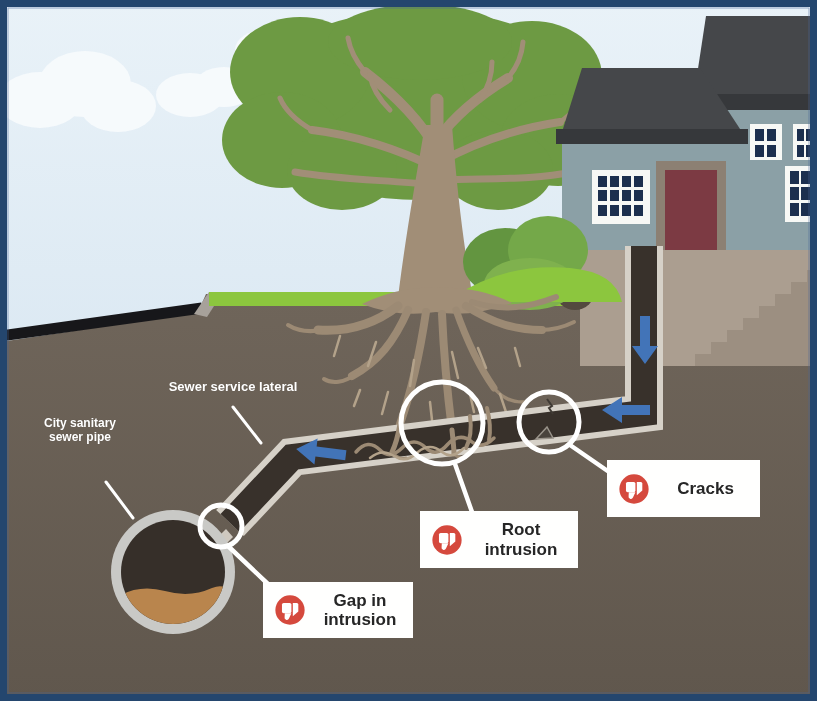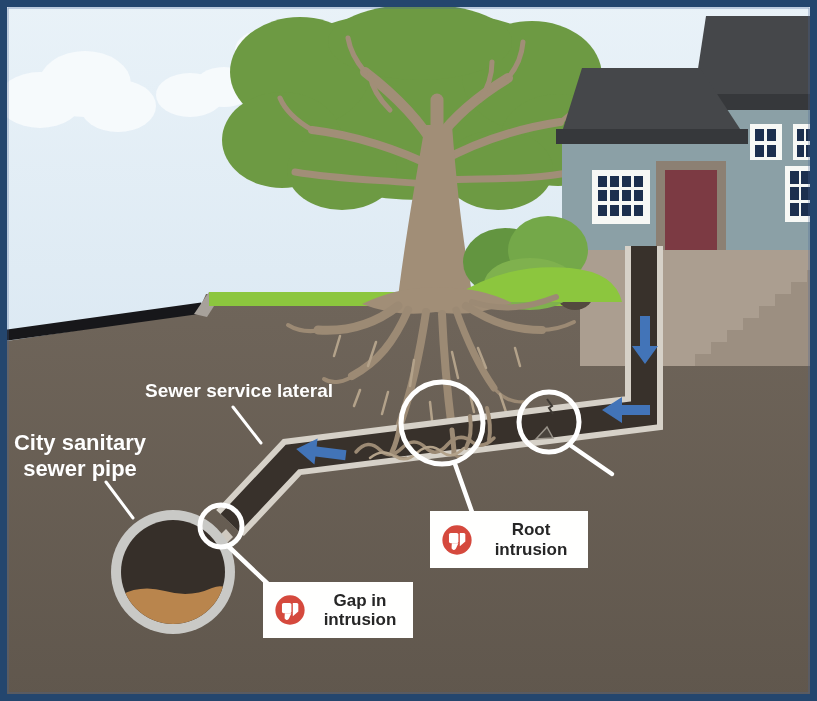--- a/index.html
+++ b/index.html
@@ -38,28 +38,28 @@
   .s-pipe-in{stroke:var(--pipe-interior);fill:none}
   .f-ring{fill:#c9c9c6}
   .f-mainin{fill:#362f29}
   .f-sludge{fill:var(--sewage-tan)}
   .f-arrow{fill:var(--arrow-blue)}
   .s-white{stroke:#ffffff;fill:none}
   .f-stub{fill:#cfc9c0}
   .f-defect{fill:var(--defect-red)}
 
   .scene-label{position:absolute;color:var(--label-text);font-weight:bold;text-align:center;white-space:pre-line;text-shadow:0 0 1px rgba(0,0,0,.15);}
-  #label-lateral{left:133px;top:380px;width:200px;font-size:19px;line-height:1.15;text-align:right;}
-  #label-city{left:4px;top:430px;width:152px;font-size:22px;line-height:1.2;}
+  #label-lateral{left:133px;top:380px;width:200px;font-size:13px;line-height:1.15;}
+  #label-city{left:4px;top:416px;width:152px;font-size:12px;line-height:1.2;}
 
   .callout{position:absolute;background:var(--callout-bg);display:flex;align-items:center;gap:8px;padding:6px 8px 6px 10px;box-sizing:border-box;}
   .callout .txt{flex:1;text-align:center;font-weight:bold;font-size:17px;line-height:1.12;color:var(--callout-text);}
   .callout svg{width:34px;height:34px;flex-shrink:0;display:block;}
   #callout-gap{left:263px;top:582px;width:150px;height:56px;}
-  #callout-root{left:430px;top:511px;width:158px;height:57px;}
+  #callout-root{left:420px;top:511px;width:158px;height:57px;}
   #callout-cracks{left:607px;top:460px;width:153px;height:57px;}
 </style>
 </head>
 <body>
 
 <div id="stage">
 
 <svg id="scene" width="817" height="701" viewBox="0 0 817 701">
   <defs>
     <linearGradient id="skyGrad" x1="0" y1="0" x2="0" y2="1">
@@ -297,14 +297,25 @@
     <circle class="f-defect" cx="18" cy="18" r="15.5"></circle>
     <g fill="#ffffff">
       <rect x="9.5" y="10.5" width="10" height="11" rx="1.8"></rect>
       <path d="M21,10.5 h4.2 a1.6,1.6 0 0 1 1.6,1.6 v7.6 l-5.8,4.8 z"></path>
       <path d="M12.5,21.5 h7 l-2.6,5.6 a2.5,2.5 0 0 1 -4.6,-1.9 z"></path>
     </g>
   </svg>
   <div class="txt">Root intrusion</div>
 </div>
 
-
+<div class="callout" id="callout-cracks">
+  <svg viewBox="0 0 36 36">
+    <circle class="f-defect" cx="18" cy="18" r="15.5"></circle>
+    <g fill="#ffffff">
+      <rect x="9.5" y="10.5" width="10" height="11" rx="1.8"></rect>
+      <path d="M21,10.5 h4.2 a1.6,1.6 0 0 1 1.6,1.6 v7.6 l-5.8,4.8 z"></path>
+      <path d="M12.5,21.5 h7 l-2.6,5.6 a2.5,2.5 0 0 1 -4.6,-1.9 z"></path>
+    </g>
+  </svg>
+  <div class="txt">Cracks</div>
 </div>
 
+</div>
+
 </body></html>

